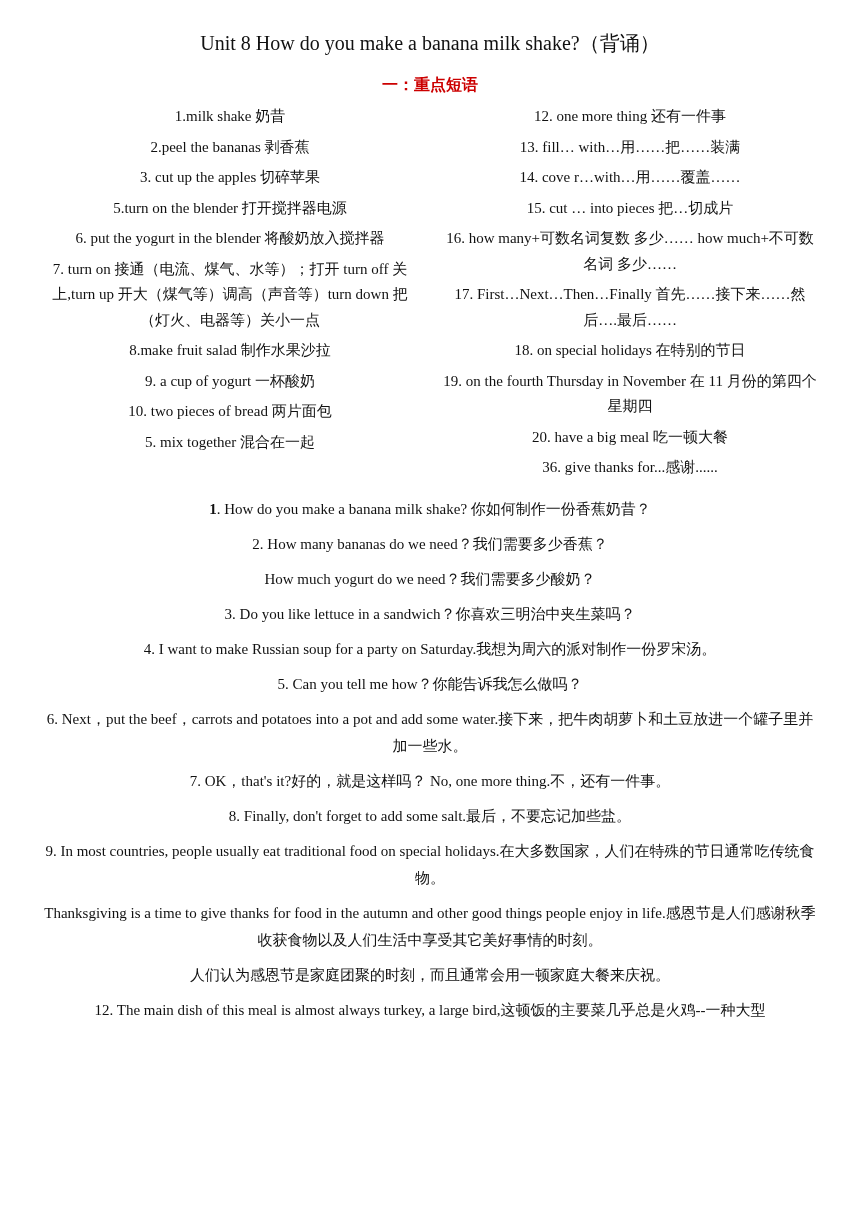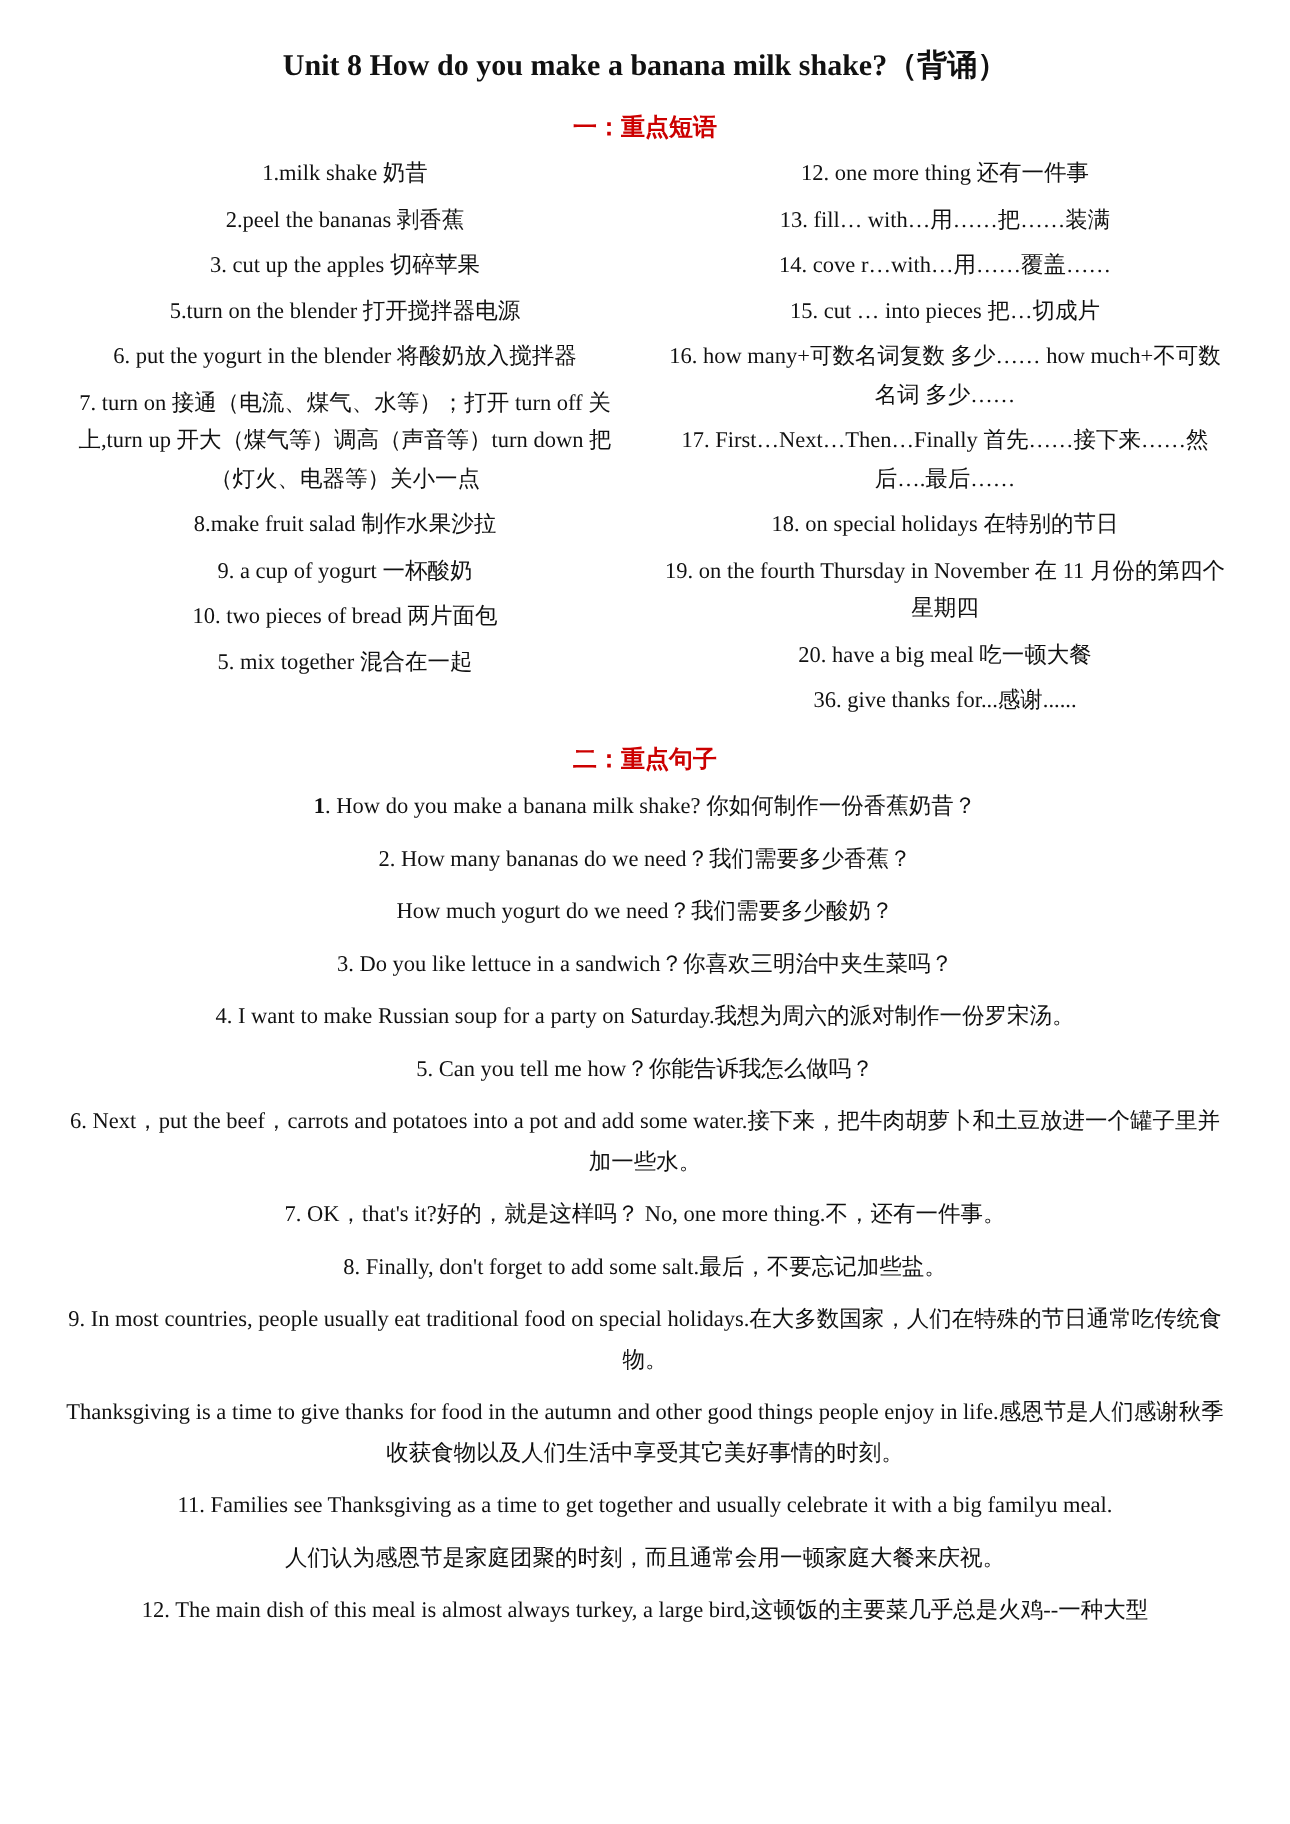--- a/index.html
+++ b/index.html
@@ -8,21 +8,21 @@
       font-family: "SimSun", "宋体", serif;
       font-size: 15px;
       color: #111;
       padding: 30px 40px;
       width: 860px;
       min-height: 1216px;
     }
     .page-title {
       text-align: center;
       font-size: 20px;
-      font-weight: bold;
+      font-weight: normal;
       margin-bottom: 18px;
     }
     .section-header {
       font-size: 16px;
       font-weight: bold;
       margin-bottom: 8px;
     }
     .red { color: #cc0000; }
     .two-col {
       display: grid;
@@ -71,30 +71,28 @@
         <div class="vocab-item">17. First…Next…Then…Finally  首先……接下来……然后….最后……</div>
         <div class="vocab-item">18. on special holidays 在特别的节日</div>
         <div class="vocab-item">19. on the fourth Thursday in November 在 11 月份的第四个星期四</div>
         <div class="vocab-item">20. have a big meal 吃一顿大餐</div>
         <div class="vocab-item">36. give thanks for...感谢......</div>
       </div>
   </div>
 </div>
 
 <div class="section-sentences">
-  <div class="section-header red">二：重点句子</div>
   <div id="sentences-list">
       <div class="sentence-item"><span style="font-weight: bold;">1</span>. How do you make a banana milk shake? 你如何制作一份香蕉奶昔？</div>
       <div class="sentence-item">2. How many bananas do we need？我们需要多少香蕉？</div>
       <div class="sentence-item">How much yogurt do we need？我们需要多少酸奶？</div>
       <div class="sentence-item">3. Do you like lettuce in a sandwich？你喜欢三明治中夹生菜吗？</div>
       <div class="sentence-item">4. I want to make Russian soup for a party on Saturday.我想为周六的派对制作一份罗宋汤。</div>
       <div class="sentence-item">5. Can you tell me how？你能告诉我怎么做吗？</div>
       <div class="sentence-item">6. Next，put the beef，carrots and potatoes into a pot and add some water.接下来，把牛肉胡萝卜和土豆放进一个罐子里并加一些水。</div>
       <div class="sentence-item">7. OK，that's it?好的，就是这样吗？   No, one more thing.不，还有一件事。</div>
       <div class="sentence-item">8. Finally, don't forget to add some salt.最后，不要忘记加些盐。</div>
       <div class="sentence-item">9. In most countries, people usually eat traditional food on special holidays.在大多数国家，人们在特殊的节日通常吃传统食物。</div>
       <div class="sentence-item">Thanksgiving is a time to give thanks for food in the autumn and other good things people enjoy in life.感恩节是人们感谢秋季收获食物以及人们生活中享受其它美好事情的时刻。</div>
-      <div class="sentence-item">11. Families see Thanksgiving as a time to get together and usually celebrate it with a big familyu meal.</div>
       <div class="sentence-item">人们认为感恩节是家庭团聚的时刻，而且通常会用一顿家庭大餐来庆祝。</div>
       <div class="sentence-item">12. The main dish of this meal is almost always turkey, a large bird,这顿饭的主要菜几乎总是火鸡--一种大型</div>
     </div>
 </div>
 
 </body></html>

